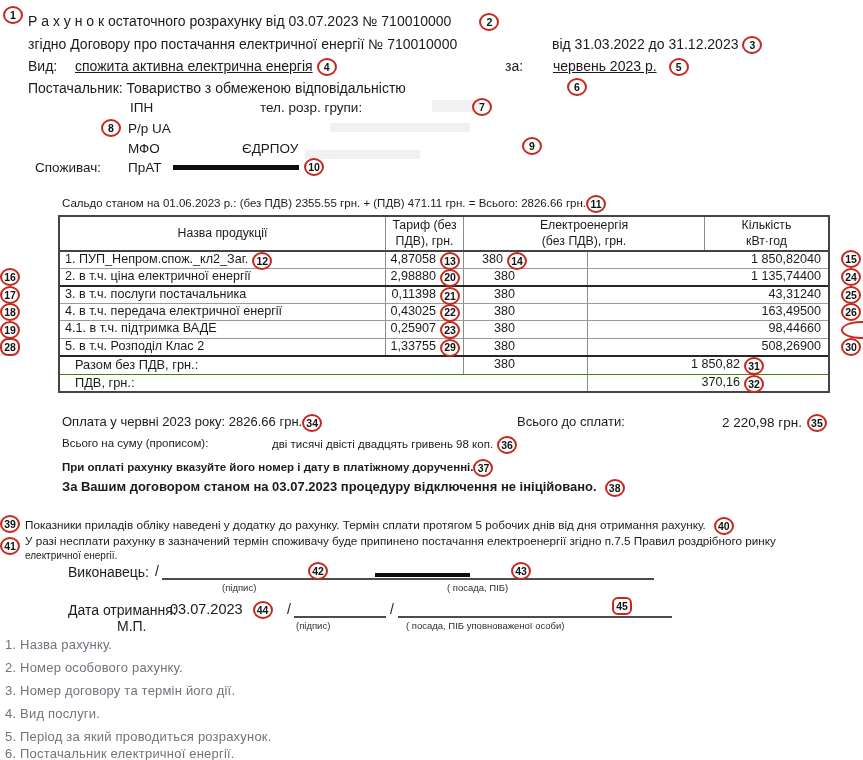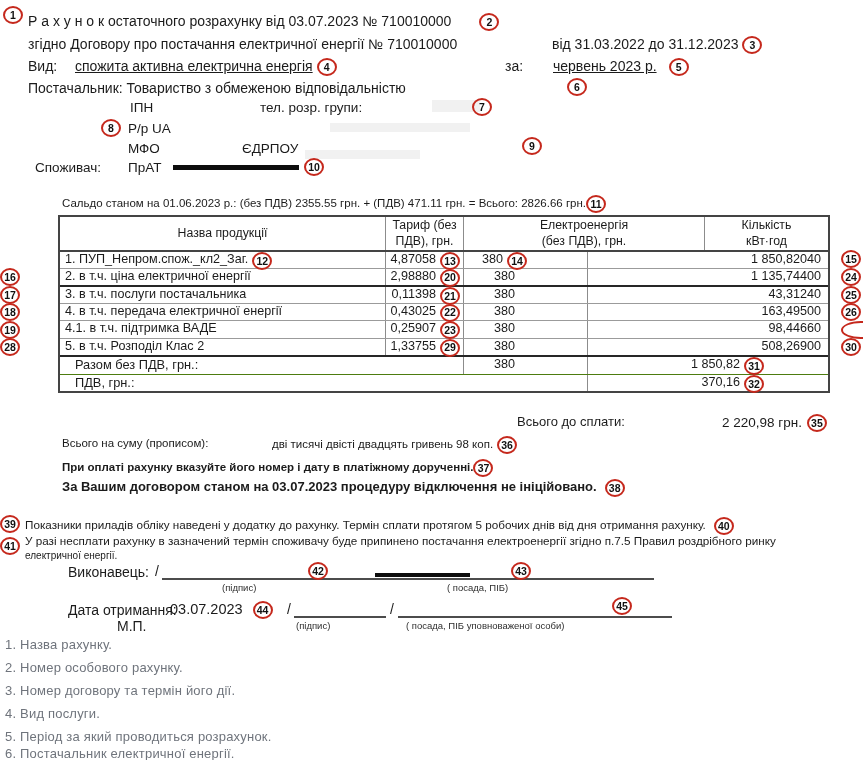--- a/index.html
+++ b/index.html
@@ -203,20 +203,21 @@
       <div class="td lab2 labt">
           <span>ПДВ, грн.:</span>
         </div>
       <div class="td c4 amt2">
           <span>370,16</span>
           <span class="ann cellann">32</span>
         </div>
     </div>
   </div>
 
+  <span class="abs" style="left:62px;top:414px;font-size:13px"><span>Оплата у червні 2023 року: 2826.66 грн.</span><span class="ann ann-in">34</span></span>
   <span class="abs" style="left:517px;top:414px;font-size:13px">Всього до сплати:</span>
   <span class="abs" style="left:722px;top:414px;font-size:13.5px"><span>2 220,98 грн.</span><span class="ann ann-in" style="margin-left:5px">35</span></span>
 
   <span class="abs" style="left:62px;top:437px;font-size:11.5px">Всього на суму (прописом):</span>
   <span class="abs" style="left:272px;top:436px;font-size:11.5px"><span>дві тисячі двісті двадцять гривень 98 коп.</span><span class="ann ann-in" style="margin-left:4px">36</span></span>
 
   <span class="abs b" style="left:62px;top:459px;font-size:11.5px"><span>При оплаті рахунку вказуйте його номер і дату в платіжному дорученні.</span><span class="ann ann-in">37</span></span>
   <span class="abs b" style="left:62px;top:479px;font-size:13px"><span>За Вашим договором станом на 03.07.2023 процедуру відключення не ініційовано.</span><span class="ann ann-in" style="margin-left:8px">38</span></span>
 
   <span class="abs" style="left:25px;top:517px;font-size:11.7px"><span>Показники приладів обліку наведені у додатку до рахунку. Термін сплати протягом 5 робочих днів від дня отримання рахунку.</span><span class="ann ann-in" style="margin-left:8px">40</span></span>
@@ -256,21 +257,21 @@
       <span class="ann ann-abs" style="left: 304px; top: 158px;">10</span>
       <span class="ann ann-abs" style="left: 841px; top: 250px;">15</span>
       <span class="ann ann-abs" style="left: 0px; top: 268px;">16</span>
       <span class="ann ann-abs" style="left: 0px; top: 286px;">17</span>
       <span class="ann ann-abs" style="left: 0px; top: 303px;">18</span>
       <span class="ann ann-abs" style="left: 0px; top: 321px;">19</span>
       <span class="ann ann-abs" style="left: 841px; top: 268px;">24</span>
       <span class="ann ann-abs" style="left: 841px; top: 286px;">25</span>
       <span class="ann ann-abs" style="left: 841px; top: 303px;">26</span>
       <span class="ann ann-abs" style="left: 841px; top: 321px; padding-left: 24px;">27</span>
-      <span class="ann ann-abs" style="left: 0px; top: 338px;">28</span>
+      <span class="ann ann-abs" style="left: 0px; top: 338px; border-radius: 8px;">28</span>
       <span class="ann ann-abs" style="left: 841px; top: 338px;">30</span>
       <span class="ann ann-abs" style="left: 0px; top: 515px;">39</span>
       <span class="ann ann-abs" style="left: 0px; top: 537px;">41</span>
       <span class="ann ann-abs" style="left: 308px; top: 562px;">42</span>
       <span class="ann ann-abs" style="left: 511px; top: 562px;">43</span>
-      <span class="ann ann-abs" style="left: 612px; top: 597px;">45</span>
+      <span class="ann ann-abs" style="left: 612px; top: 597px; border-radius: 6px;">45</span>
     </div>
 </div>
 
 </body></html>

